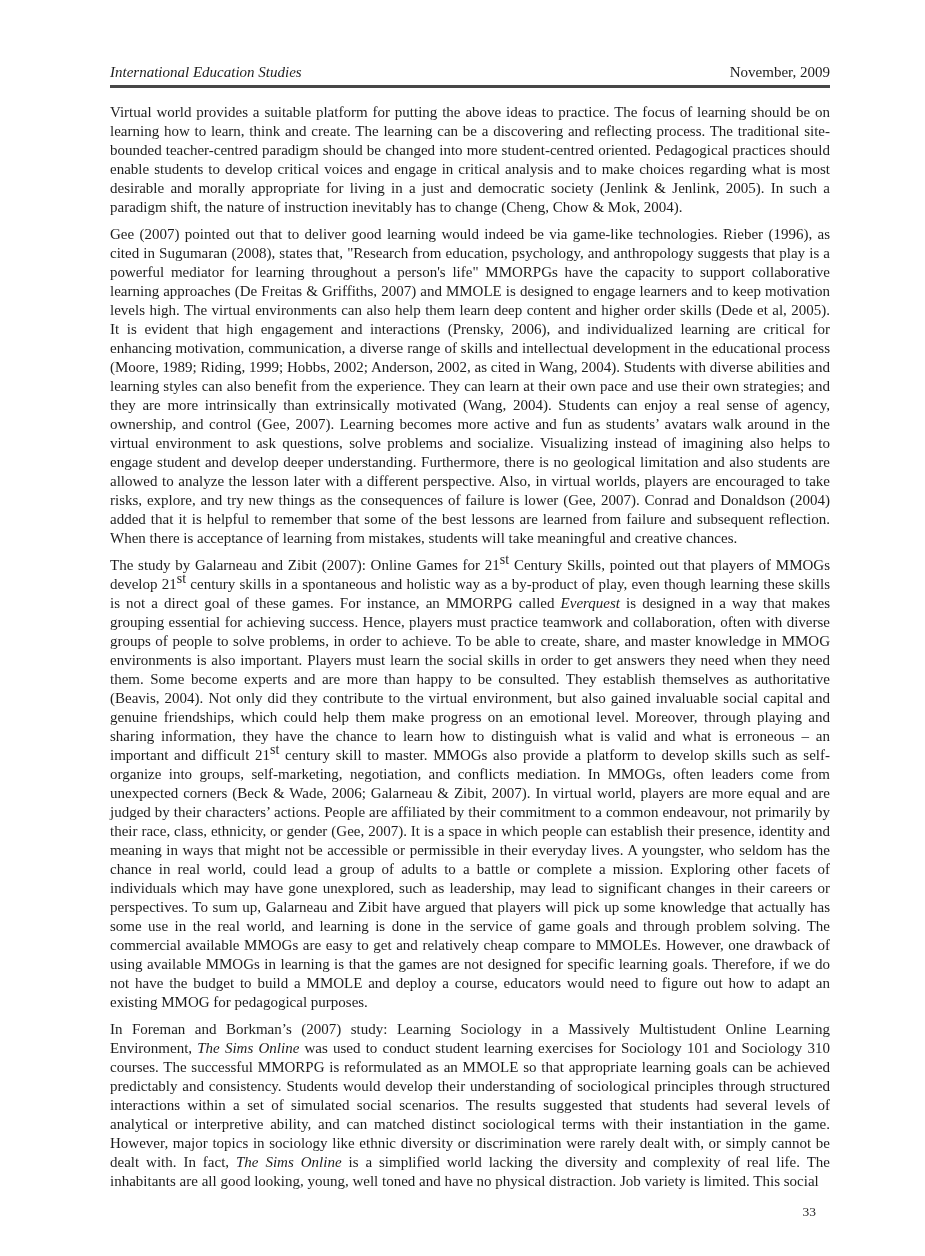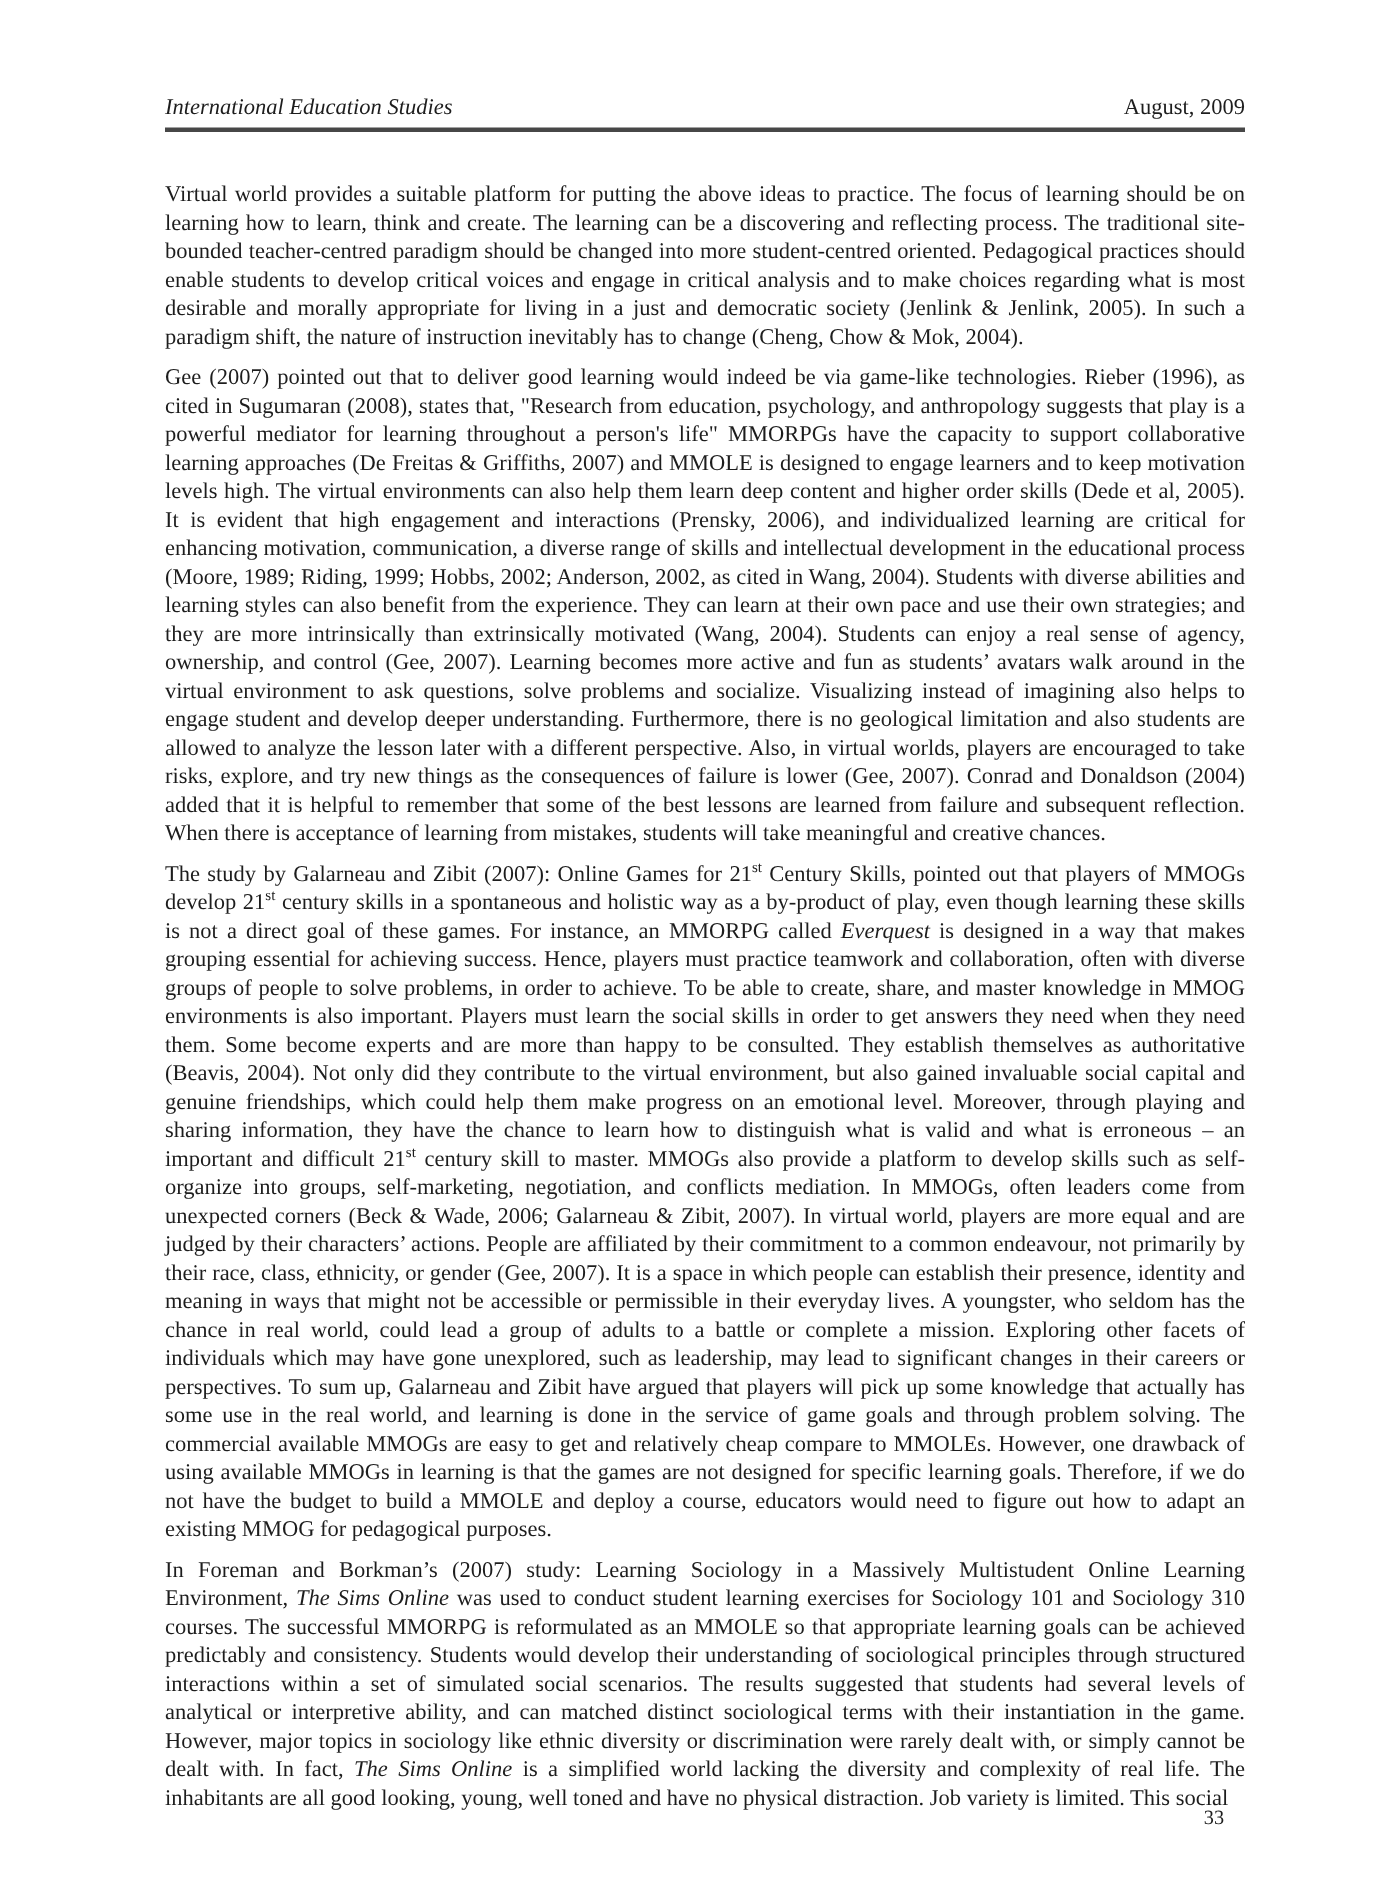--- a/index.html
+++ b/index.html
@@ -28,58 +28,58 @@
   }
   .journal-title {
     font-style: italic;
   }
   .header-rule {
     height: 2.5px;
     background: #474747;
     margin-top: 4px;
   }
   .article-body {
-    margin-top: 33px;
+    margin-top: 15px;
     font-size: 15px;
     line-height: 19px;
     text-align: justify;
   }
   .para {
     margin: 0 0 8px 0;
   }
   .section-heading {
     font-size: 15px;
     line-height: 19px;
     font-weight: bold;
     margin: 0 0 6px 0;
     text-align: left;
   }
   .article-body sup {
-    font-size: 10px;
+    font-size: 14px;
     line-height: 0;
     vertical-align: super;
   }
   .article-body i {
   }
   .page-footer {
     position: absolute;
     right: 79px;
     bottom: 37px;
     font-size: 13.5px;
     line-height: 15px;
   }
 </style>
 </head>
 <body>
 
 <div class="page">
 
   <header class="page-header">
     <span class="journal-title">International Education Studies</span>
-    <span class="issue-date">August, 2009</span>
+    <span class="issue-date">November, 2009</span>
   </header>
 
   <div class="header-rule"></div>
 
   <main class="article-body">
     <p class="para">Virtual world provides a suitable platform for putting the above ideas to practice. The focus of learning should be on learning how to learn, think and create. The learning can be a discovering and reflecting process. The traditional site-bounded teacher-centred paradigm should be changed into more student-centred oriented. Pedagogical practices should enable students to develop critical voices and engage in critical analysis and to make choices regarding what is most desirable and morally appropriate for living in a just and democratic society (Jenlink &amp; Jenlink, 2005). In such a paradigm shift, the nature of instruction inevitably has to change (Cheng, Chow &amp; Mok, 2004).</p>
     <p class="para">Gee (2007) pointed out that to deliver good learning would indeed be via game-like technologies. Rieber (1996), as cited in Sugumaran (2008), states that, "Research from education, psychology, and anthropology suggests that play is a powerful mediator for learning throughout a person's life" MMORPGs have the capacity to support collaborative learning approaches (De Freitas &amp; Griffiths, 2007) and MMOLE is designed to engage learners and to keep motivation levels high. The virtual environments can also help them learn deep content and higher order skills (Dede et al, 2005). It is evident that high engagement and interactions (Prensky, 2006), and individualized learning are critical for enhancing motivation, communication, a diverse range of skills and intellectual development in the educational process (Moore, 1989; Riding, 1999; Hobbs, 2002; Anderson, 2002, as cited in Wang, 2004). Students with diverse abilities and learning styles can also benefit from the experience. They can learn at their own pace and use their own strategies; and they are more intrinsically than extrinsically motivated (Wang, 2004). Students can enjoy a real sense of agency, ownership, and control (Gee, 2007). Learning becomes more active and fun as students’ avatars walk around in the virtual environment to ask questions, solve problems and socialize. Visualizing instead of imagining also helps to engage student and develop deeper understanding. Furthermore, there is no geological limitation and also students are allowed to analyze the lesson later with a different perspective. Also, in virtual worlds, players are encouraged to take risks, explore, and try new things as the consequences of failure is lower (Gee, 2007). Conrad and Donaldson (2004) added that it is helpful to remember that some of the best lessons are learned from failure and subsequent reflection. When there is acceptance of learning from mistakes, students will take meaningful and creative chances.</p>
     <p class="para">The study by Galarneau and Zibit (2007): Online Games for 21<sup>st</sup> Century Skills, pointed out that players of MMOGs develop 21<sup>st</sup> century skills in a spontaneous and holistic way as a by-product of play, even though learning these skills is not a direct goal of these games. For instance, an MMORPG called <i>Everquest</i> is designed in a way that makes grouping essential for achieving success. Hence, players must practice teamwork and collaboration, often with diverse groups of people to solve problems, in order to achieve. To be able to create, share, and master knowledge in MMOG environments is also important. Players must learn the social skills in order to get answers they need when they need them. Some become experts and are more than happy to be consulted. They establish themselves as authoritative (Beavis, 2004). Not only did they contribute to the virtual environment, but also gained invaluable social capital and genuine friendships, which could help them make progress on an emotional level. Moreover, through playing and sharing information, they have the chance to learn how to distinguish what is valid and what is erroneous – an important and difficult 21<sup>st</sup> century skill to master. MMOGs also provide a platform to develop skills such as self-organize into groups, self-marketing, negotiation, and conflicts mediation. In MMOGs, often leaders come from unexpected corners (Beck &amp; Wade, 2006; Galarneau &amp; Zibit, 2007). In virtual world, players are more equal and are judged by their characters’ actions. People are affiliated by their commitment to a common endeavour, not primarily by their race, class, ethnicity, or gender (Gee, 2007). It is a space in which people can establish their presence, identity and meaning in ways that might not be accessible or permissible in their everyday lives. A youngster, who seldom has the chance in real world, could lead a group of adults to a battle or complete a mission. Exploring other facets of individuals which may have gone unexplored, such as leadership, may lead to significant changes in their careers or perspectives. To sum up, Galarneau and Zibit have argued that players will pick up some knowledge that actually has some use in the real world, and learning is done in the service of game goals and through problem solving. The commercial available MMOGs are easy to get and relatively cheap compare to MMOLEs. However, one drawback of using available MMOGs in learning is that the games are not designed for specific learning goals. Therefore, if we do not have the budget to build a MMOLE and deploy a course, educators would need to figure out how to adapt an existing MMOG for pedagogical purposes.</p>
     <p class="para">In Foreman and Borkman’s (2007) study: Learning Sociology in a Massively Multistudent Online Learning Environment, <i>The Sims Online</i> was used to conduct student learning exercises for Sociology 101 and Sociology 310 courses. The successful MMORPG is reformulated as an MMOLE so that appropriate learning goals can be achieved predictably and consistency. Students would develop their understanding of sociological principles through structured interactions within a set of simulated social scenarios. The results suggested that students had several levels of analytical or interpretive ability, and can matched distinct sociological terms with their instantiation in the game. However, major topics in sociology like ethnic diversity or discrimination were rarely dealt with, or simply cannot be dealt with. In fact, <i>The Sims Online</i> is a simplified world lacking the diversity and complexity of real life. The inhabitants are all good looking, young, well toned and have no physical distraction. Job variety is limited. This social</p>
   </main>

